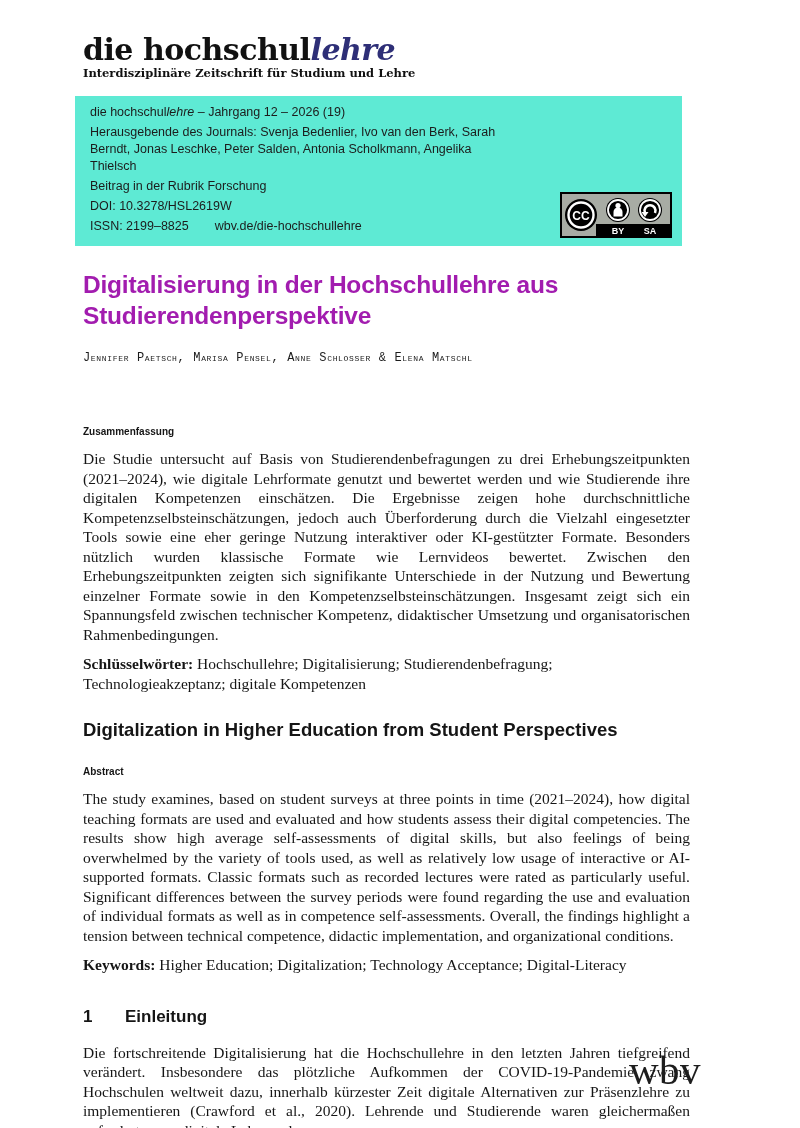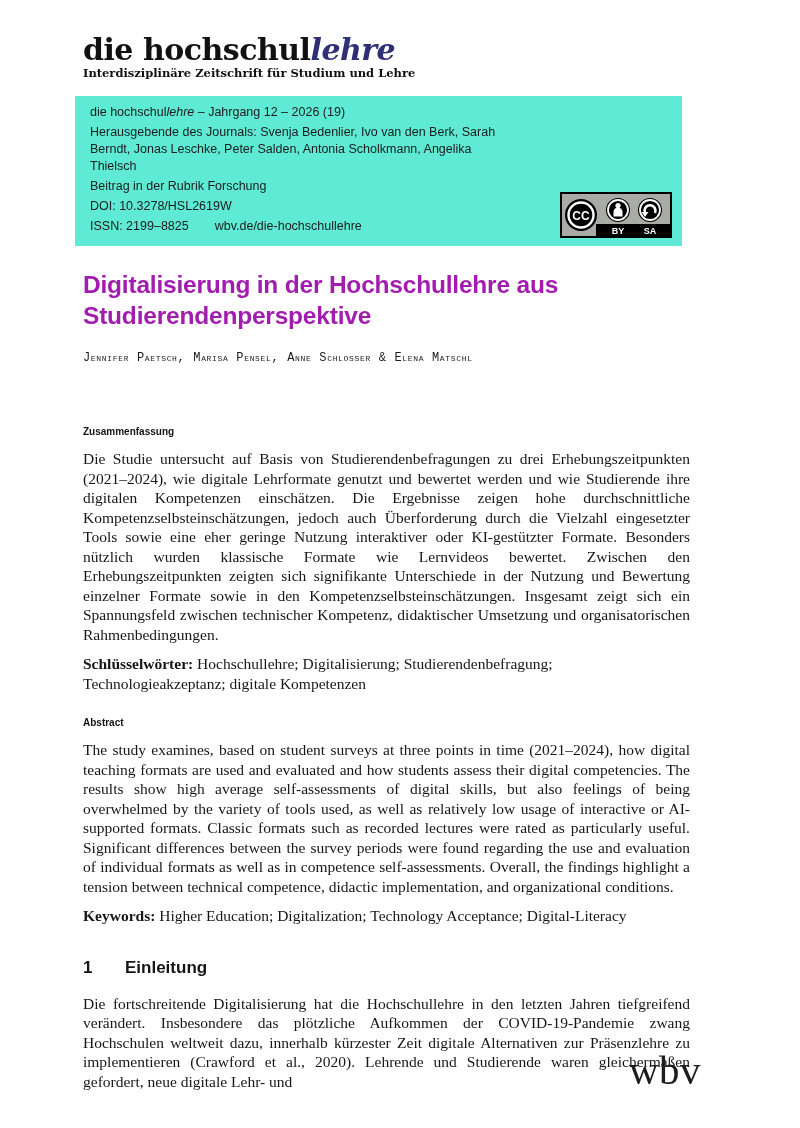--- a/index.html
+++ b/index.html
@@ -182,20 +182,21 @@
       </svg>
     </section>
 
     <h1 class="article-title">Digitalisierung in der Hochschullehre aus Studierendenperspektive</h1>
     <div class="authors">Jennifer Paetsch, Marisa Pensel, Anne Schlosser &amp; Elena Matschl</div>
 
     <h2 class="abs-heading h-zusammenfassung">Zusammenfassung</h2>
     <p class="body-par">Die Studie untersucht auf Basis von Studierendenbefragungen zu drei Erhebungszeitpunkten (2021–2024), wie digitale Lehrformate genutzt und bewertet werden und wie Studierende ihre digitalen Kompetenzen einschätzen. Die Ergebnisse zeigen hohe durchschnittliche Kompetenzselbsteinschätzungen, jedoch auch Überforderung durch die Vielzahl eingesetzter Tools sowie eine eher geringe Nutzung interaktiver oder KI-gestützter Formate. Besonders nützlich wurden klassische Formate wie Lernvideos bewertet. Zwischen den Erhebungszeitpunkten zeigten sich signifikante Unterschiede in der Nutzung und Bewertung einzelner Formate sowie in den Kompetenzselbsteinschätzungen. Insgesamt zeigt sich ein Spannungsfeld zwischen technischer Kompetenz, didaktischer Umsetzung und organisatorischen Rahmenbedingungen.</p>
     <p class="kw-par"><b>Schlüsselwörter:</b><span> Hochschullehre; Digitalisierung; Studierendenbefragung; Technologieakzeptanz; digitale Kompetenzen</span></p>
 
+    <h2 class="en-title">Digitalization in Higher Education from Student Perspectives</h2>
     <h3 class="abs-heading h-abstract">Abstract</h3>
     <p class="body-par" lang="en">The study examines, based on student surveys at three points in time (2021–2024), how digital teaching formats are used and evaluated and how students assess their digital competencies. The results show high average self-assessments of digital skills, but also feelings of being overwhelmed by the variety of tools used, as well as relatively low usage of interactive or AI-supported formats. Classic formats such as recorded lectures were rated as particularly useful. Significant differences between the survey periods were found regarding the use and evaluation of individual formats as well as in competence self-assessments. Overall, the findings highlight a tension between technical competence, didactic implementation, and organizational conditions.</p>
     <p class="kw-par"><b>Keywords:</b><span> Higher Education; Digitalization; Technology Acceptance; Digital-Literacy</span></p>
 
     <h2 class="section-heading">
       <span class="num">1</span>
       <span>Einleitung</span>
     </h2>
     <p class="body-par" style="margin-top:15px">Die fortschreitende Digitalisierung hat die Hochschullehre in den letzten Jahren tiefgreifend verändert. Insbesondere das plötzliche Aufkommen der COVID-19-Pandemie zwang Hochschulen weltweit dazu, innerhalb kürzester Zeit digitale Alternativen zur Präsenzlehre zu implementieren (Crawford et al., 2020). Lehrende und Studierende waren gleichermaßen gefordert, neue digitale Lehr- und</p>
 

